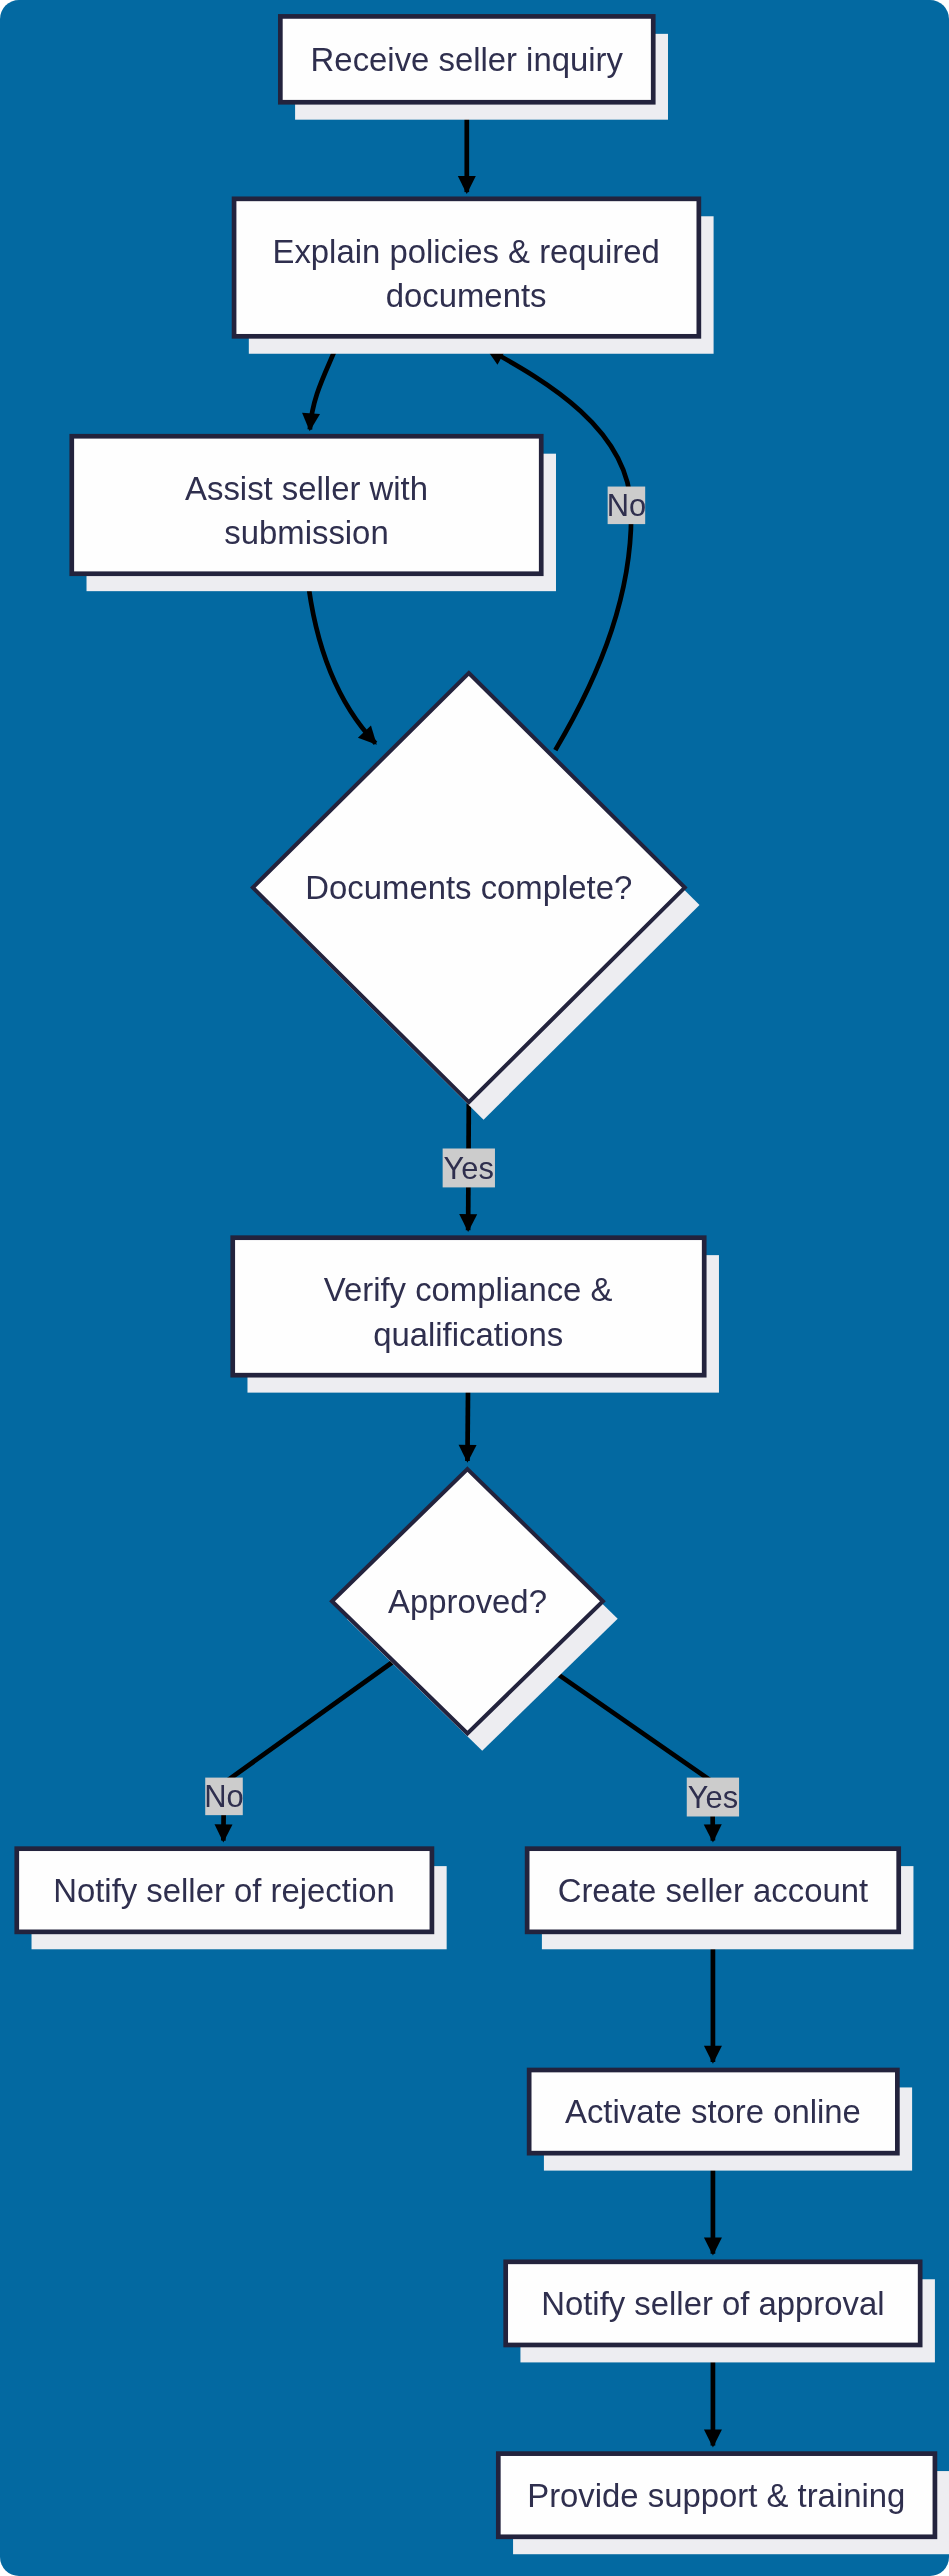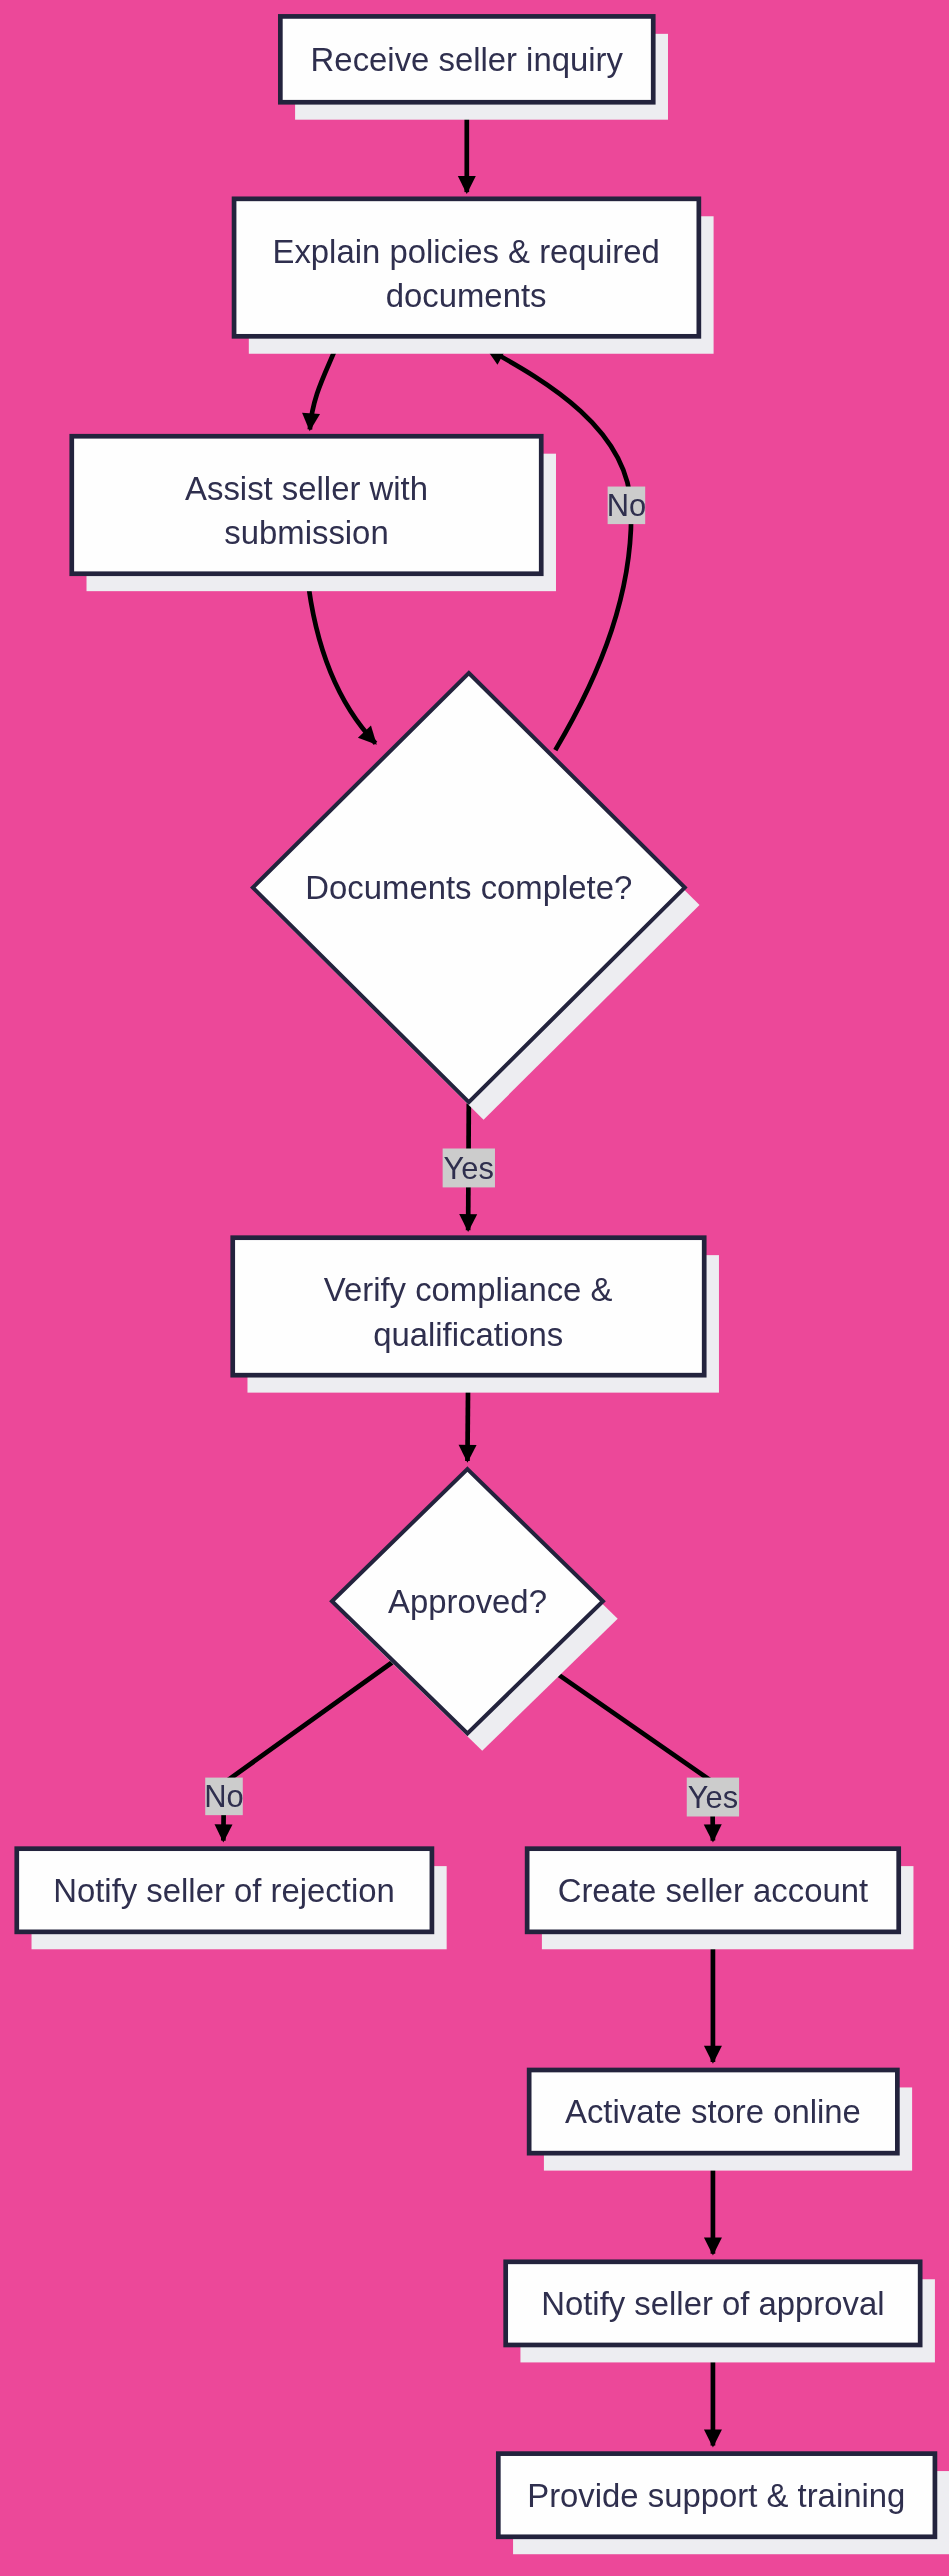--- a/index.html
+++ b/index.html
@@ -4,22 +4,23 @@
 <style>
   html, body {
     margin: 0;
     padding: 0;
     background: #ffffff;
   }
   .stage {
     position: relative;
     width: 949px;
     height: 2576px;
-    background: #ec4899;
+    background: #0369a1;
     font-family: "Liberation Sans", sans-serif;
+    border-radius: 19px;
   }
   svg { display: block; }
 
   .node-shadow { fill: #ededf1; stroke: none; }
   .node-box {
     fill: #fefefe;
     stroke: #23233d;
     stroke-width: 7;
   }
   .node-diamond {

